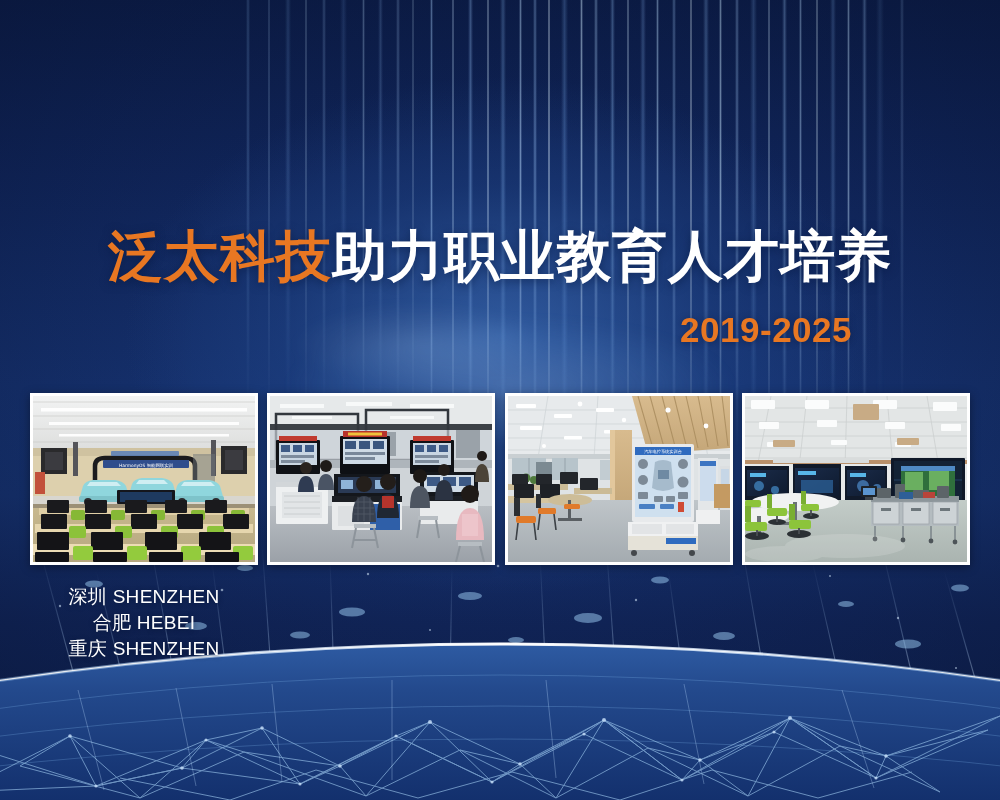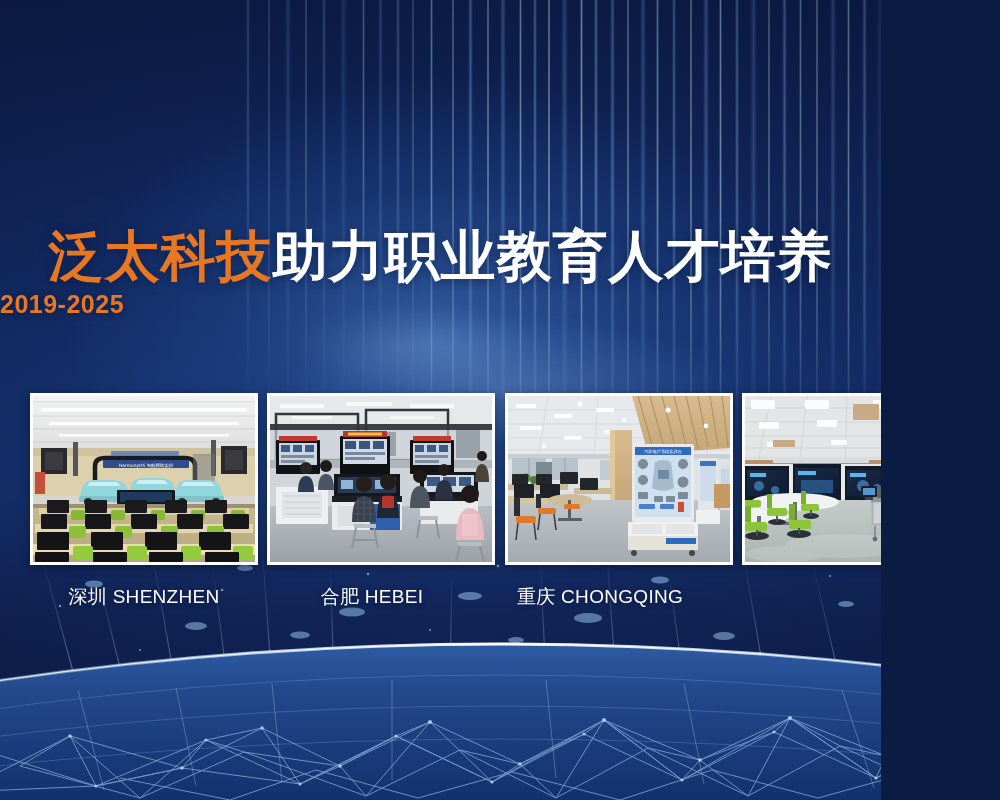--- a/index.html
+++ b/index.html
@@ -6,21 +6,21 @@
     margin: 0;
     padding: 0;
     background: #0b1c42;
   }
   body {
     font-family: "Liberation Sans", "DejaVu Sans", sans-serif;
   }
 
   #poster {
     position: relative;
-    width: 881px;
+    width: 1000px;
     height: 800px;
     overflow: hidden;
     background: #7f1d1d;
   }
 
   
   .bg-base {
     position: absolute;
     inset: 0;
     background:
@@ -150,24 +150,24 @@
     font-size: 55px;
     font-weight: bold;
     line-height: 1.05;
     letter-spacing: 1px;
     color: #ffffff;
     text-shadow: 0 2px 10px rgba(6,22,60,0.55);
     white-space: nowrap;
   }
   .main-title .accent { color: #E87722; }
   .year-range {
-    margin-top: 4px;
+    margin-top: 24px;
     margin-right: 148px;
-    text-align: left;
-    font-size: 25px;
+    text-align: right;
+    font-size: 35px;
     font-weight: bold;
     letter-spacing: 0.5px;
     color: #E87722;
     text-shadow: 0 1px 6px rgba(6,22,60,0.5);
   }
 
   
   .photo-strip {
     position: absolute;
     left: 30px;
@@ -194,20 +194,21 @@
   .photo-inner svg { display: block; width: 100%; height: 100%; }
 
   
   .caption-row {
     position: absolute;
     left: 30px;
     top: 584px;
     width: 940px;
     display: flex;
     justify-content: flex-start;
+    flex-direction: column;
   }
   .caption {
     width: 228px;
     text-align: center;
     color: #ffffff;
     font-size: 19px;
     letter-spacing: 0.3px;
     text-shadow: 0 1px 5px rgba(5,18,50,0.7);
     white-space: nowrap;
   }
@@ -1006,16 +1007,16 @@
             <ellipse cx="40" cy="158" rx="40" ry="8"></ellipse>
           </g>
         </svg>
       </div>
     </div>
   </div>
 
   <div class="caption-row">
     <div class="caption">深圳  SHENZHEN</div>
     <div class="caption">合肥  HEBEI</div>
-    <div class="caption">重庆  CHONGQING</div>
+    <div class="caption">重庆  SHENZHEN</div>
   </div>
 
 </div>
 
 </body></html>

